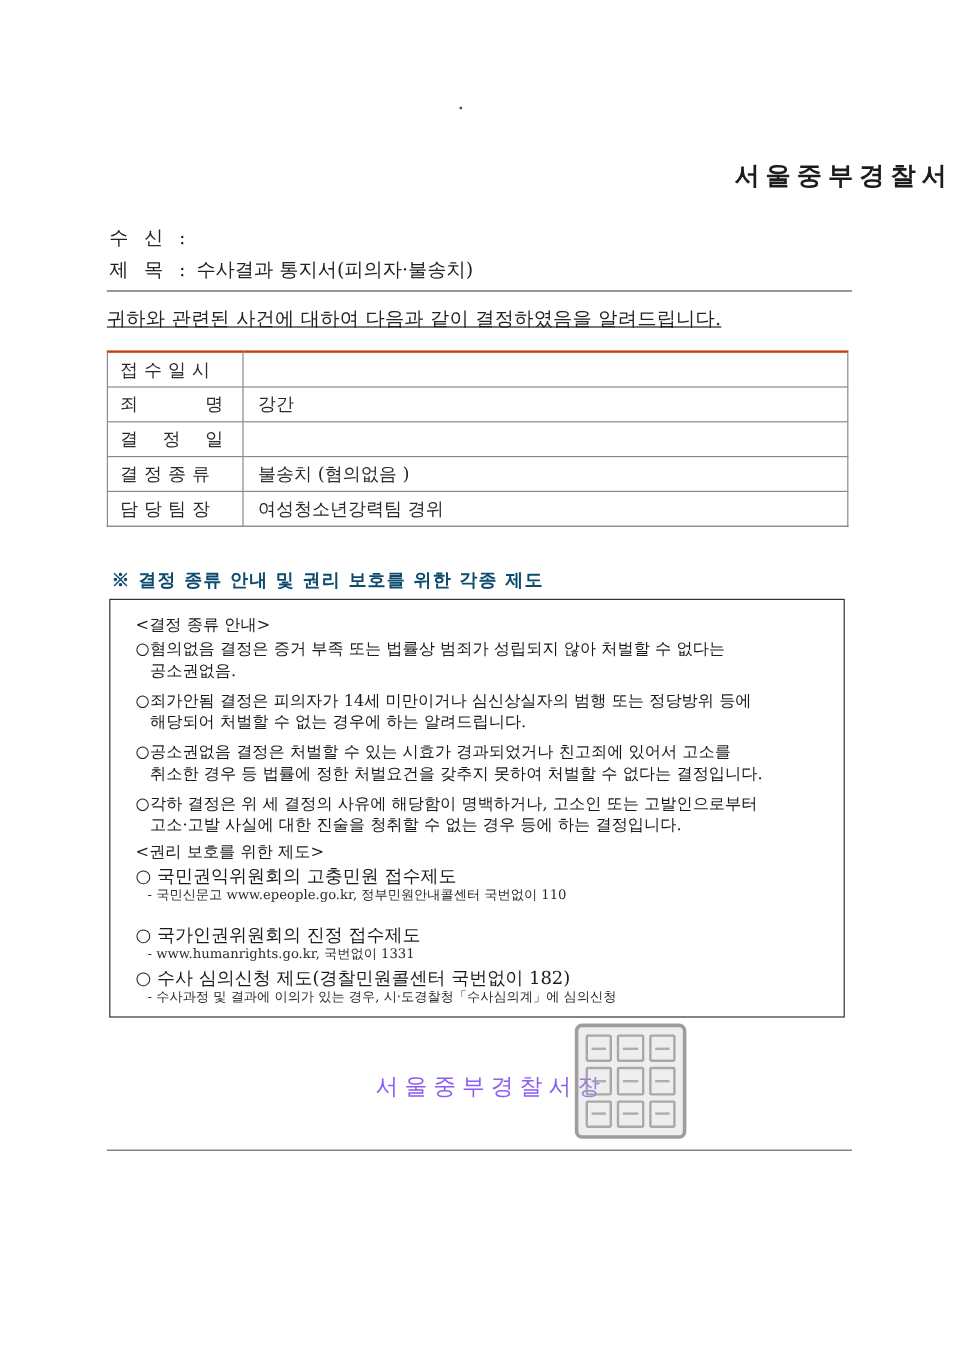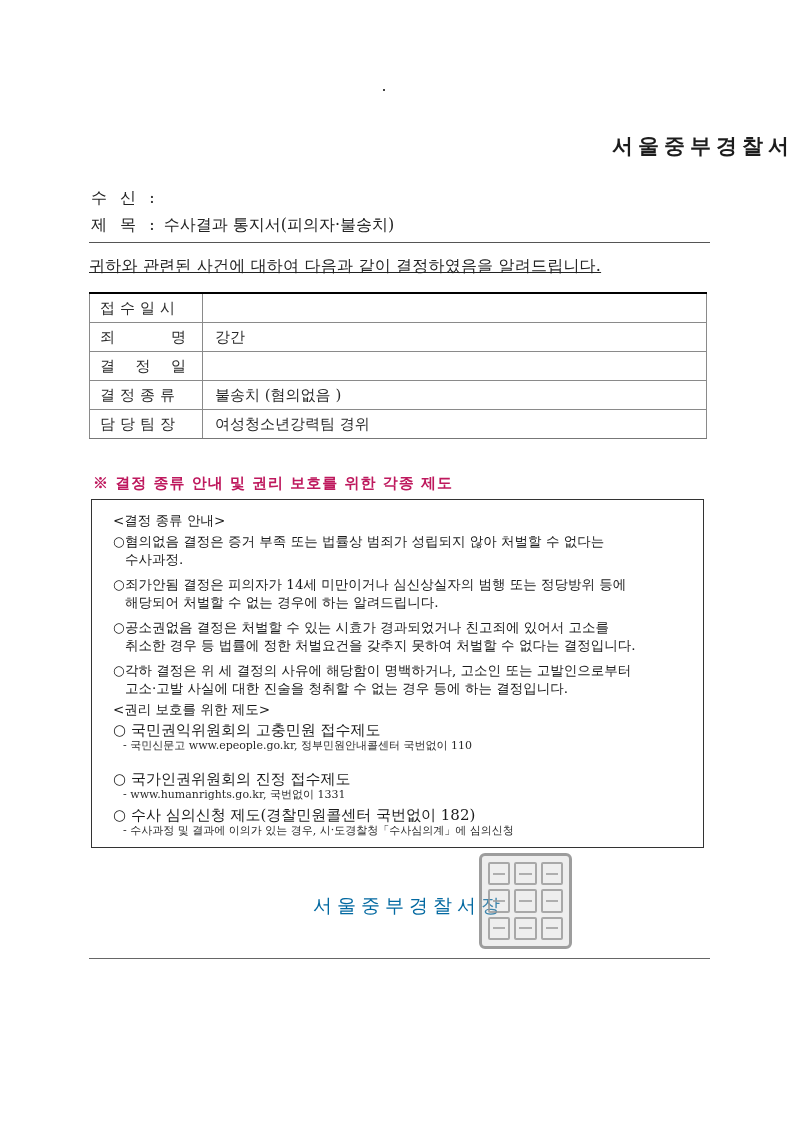--- a/index.html
+++ b/index.html
@@ -65,21 +65,21 @@
       border-collapse: collapse;
       font-size: 15px;
       color: #2a2a2a;
     }
     table.info td {
       border: 1px solid #8a8a8a;
       height: 28px;
       padding: 0;
       vertical-align: middle;
     }
-    table.info tr:first-child td { border-top: 2px solid #000000; margin-top: 40px; }
+    table.info tr:first-child td { border-top: 2px solid #c2410c; margin-top: 40px; }
     table.info tr:last-child td { border-bottom: 1.5px solid #777; }
     table.info td.lbl {
       width: 102px;
       padding-left: 10px;
       letter-spacing: 5px;
       white-space: nowrap;
     }
     table.info td.lbl.spread { letter-spacing: 0; }
     table.info td.lbl.spread span.inner {
       display: flex;
@@ -89,21 +89,21 @@
     table.info td.val {
       padding-left: 12px;
       white-space: nowrap;
     }
 
     .notice-heading {
       left: 93px; top: 474px;
       font-size: 15px;
       font-weight: bold;
       letter-spacing: 1px;
-      color: #be185d;
+      color: #0c4a6e;
       white-space: nowrap;
     }
 
     .guide-box {
       left: 91px; top: 499px;
       width: 613px; height: 349px;
       border: 1.5px solid #333;
       box-sizing: border-box;
     }
 
@@ -152,21 +152,21 @@
       color: #2a2a2a;
     }
     .r1 { top: 721px; }
     .r2 { top: 770px; }
     .r3 { top: 806px; }
 
     .signature {
       left: 313px; top: 893px;
       font-size: 19px;
       letter-spacing: 5px;
-      color: #0369a1;
+      color: #8b5cf6;
       white-space: nowrap;
     }
 
     .seal {
       left: 479px; top: 853px;
       width: 93px; height: 96px;
       border: 3px solid #8c8c8c;
       border-radius: 6px;
       box-sizing: border-box;
       background: rgba(200,200,200,0.35);
@@ -247,21 +247,21 @@
   </table>
 
 <div class="abs notice-heading">※ 결정 종류 안내 및 권리 보호를 위한 각종 제도</div>
 
 <div class="abs guide-box"></div>
 
 <div class="abs sec-title sec1-title">&lt;결정 종류 안내&gt;</div>
 
 <div class="abs bullet b1">
   <span class="mark">○</span><span>혐의없음 결정은 증거 부족 또는 법률상 범죄가 성립되지 않아 처벌할 수 없다는</span>
-  <span class="cont">수사과정.</span>
+  <span class="cont">공소권없음.</span>
 </div>
 <div class="abs bullet b2">
   <span class="mark">○</span><span>죄가안됨 결정은 피의자가 14세 미만이거나 심신상실자의 범행 또는 정당방위 등에</span>
   <span class="cont">해당되어 처벌할 수 없는 경우에 하는 알려드립니다.</span>
 </div>
 <div class="abs bullet b3">
   <span class="mark">○</span><span>공소권없음 결정은 처벌할 수 있는 시효가 경과되었거나 친고죄에 있어서 고소를</span>
   <span class="cont">취소한 경우 등 법률에 정한 처벌요건을 갖추지 못하여 처벌할 수 없다는 결정입니다.</span>
 </div>
 <div class="abs bullet b4">

